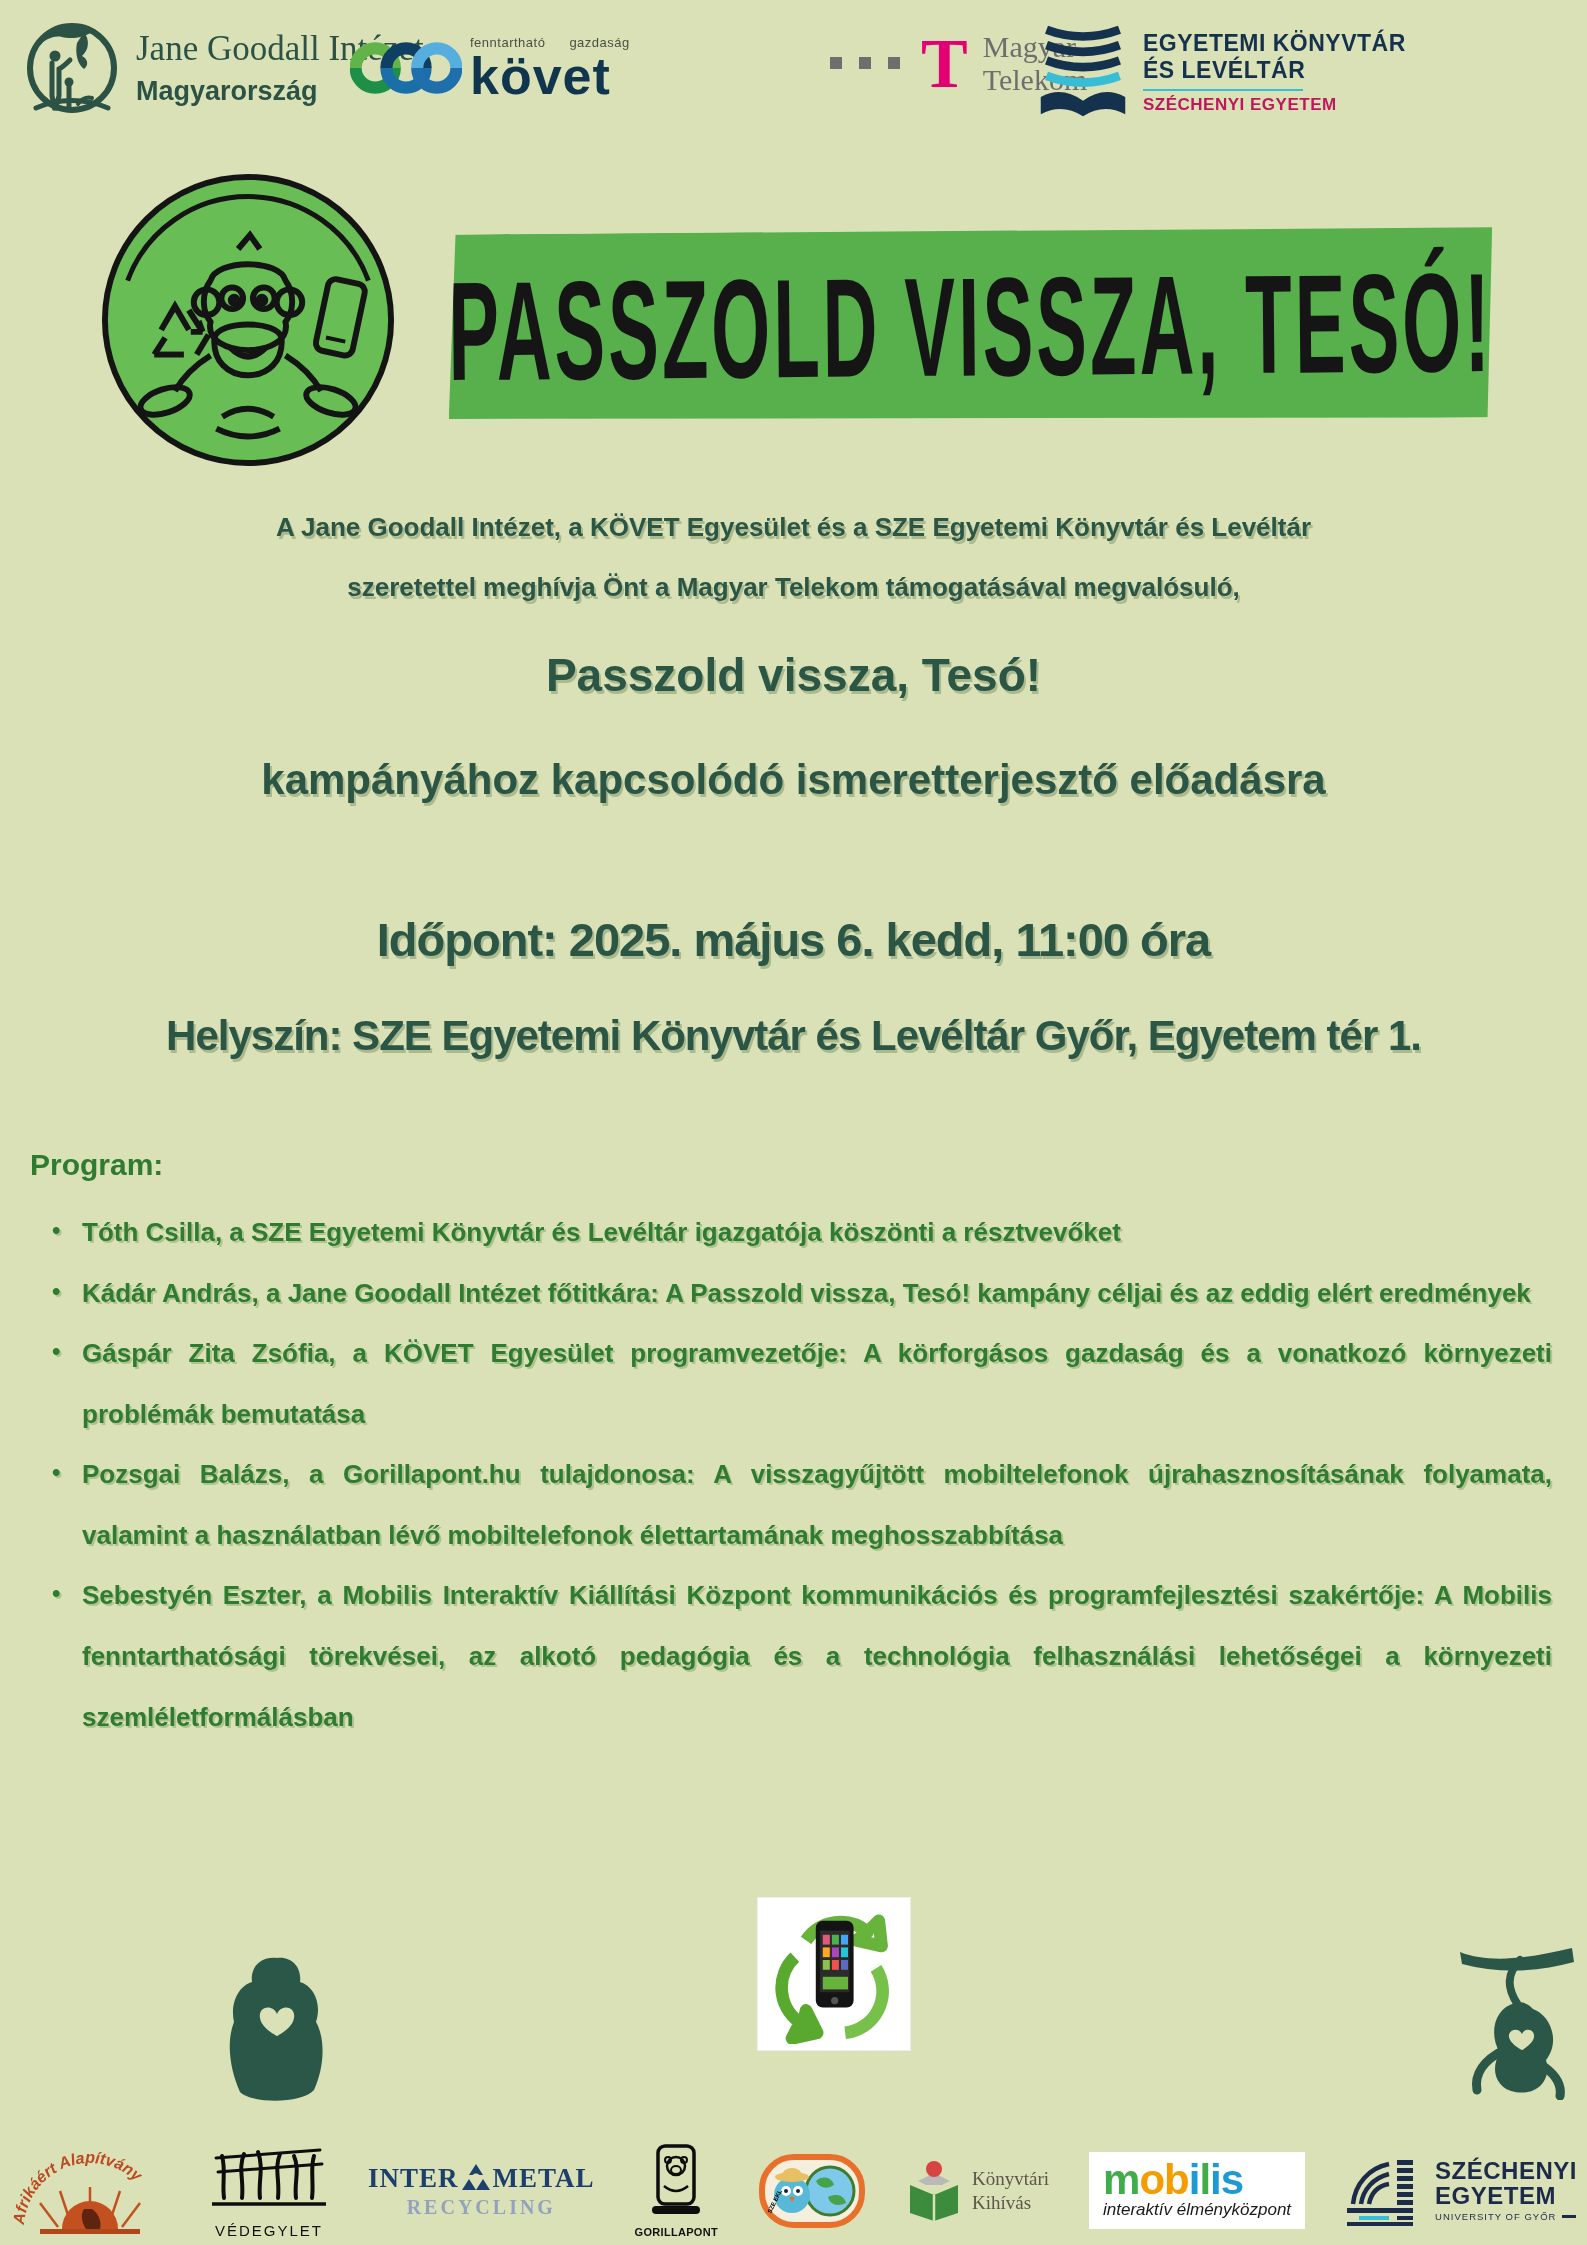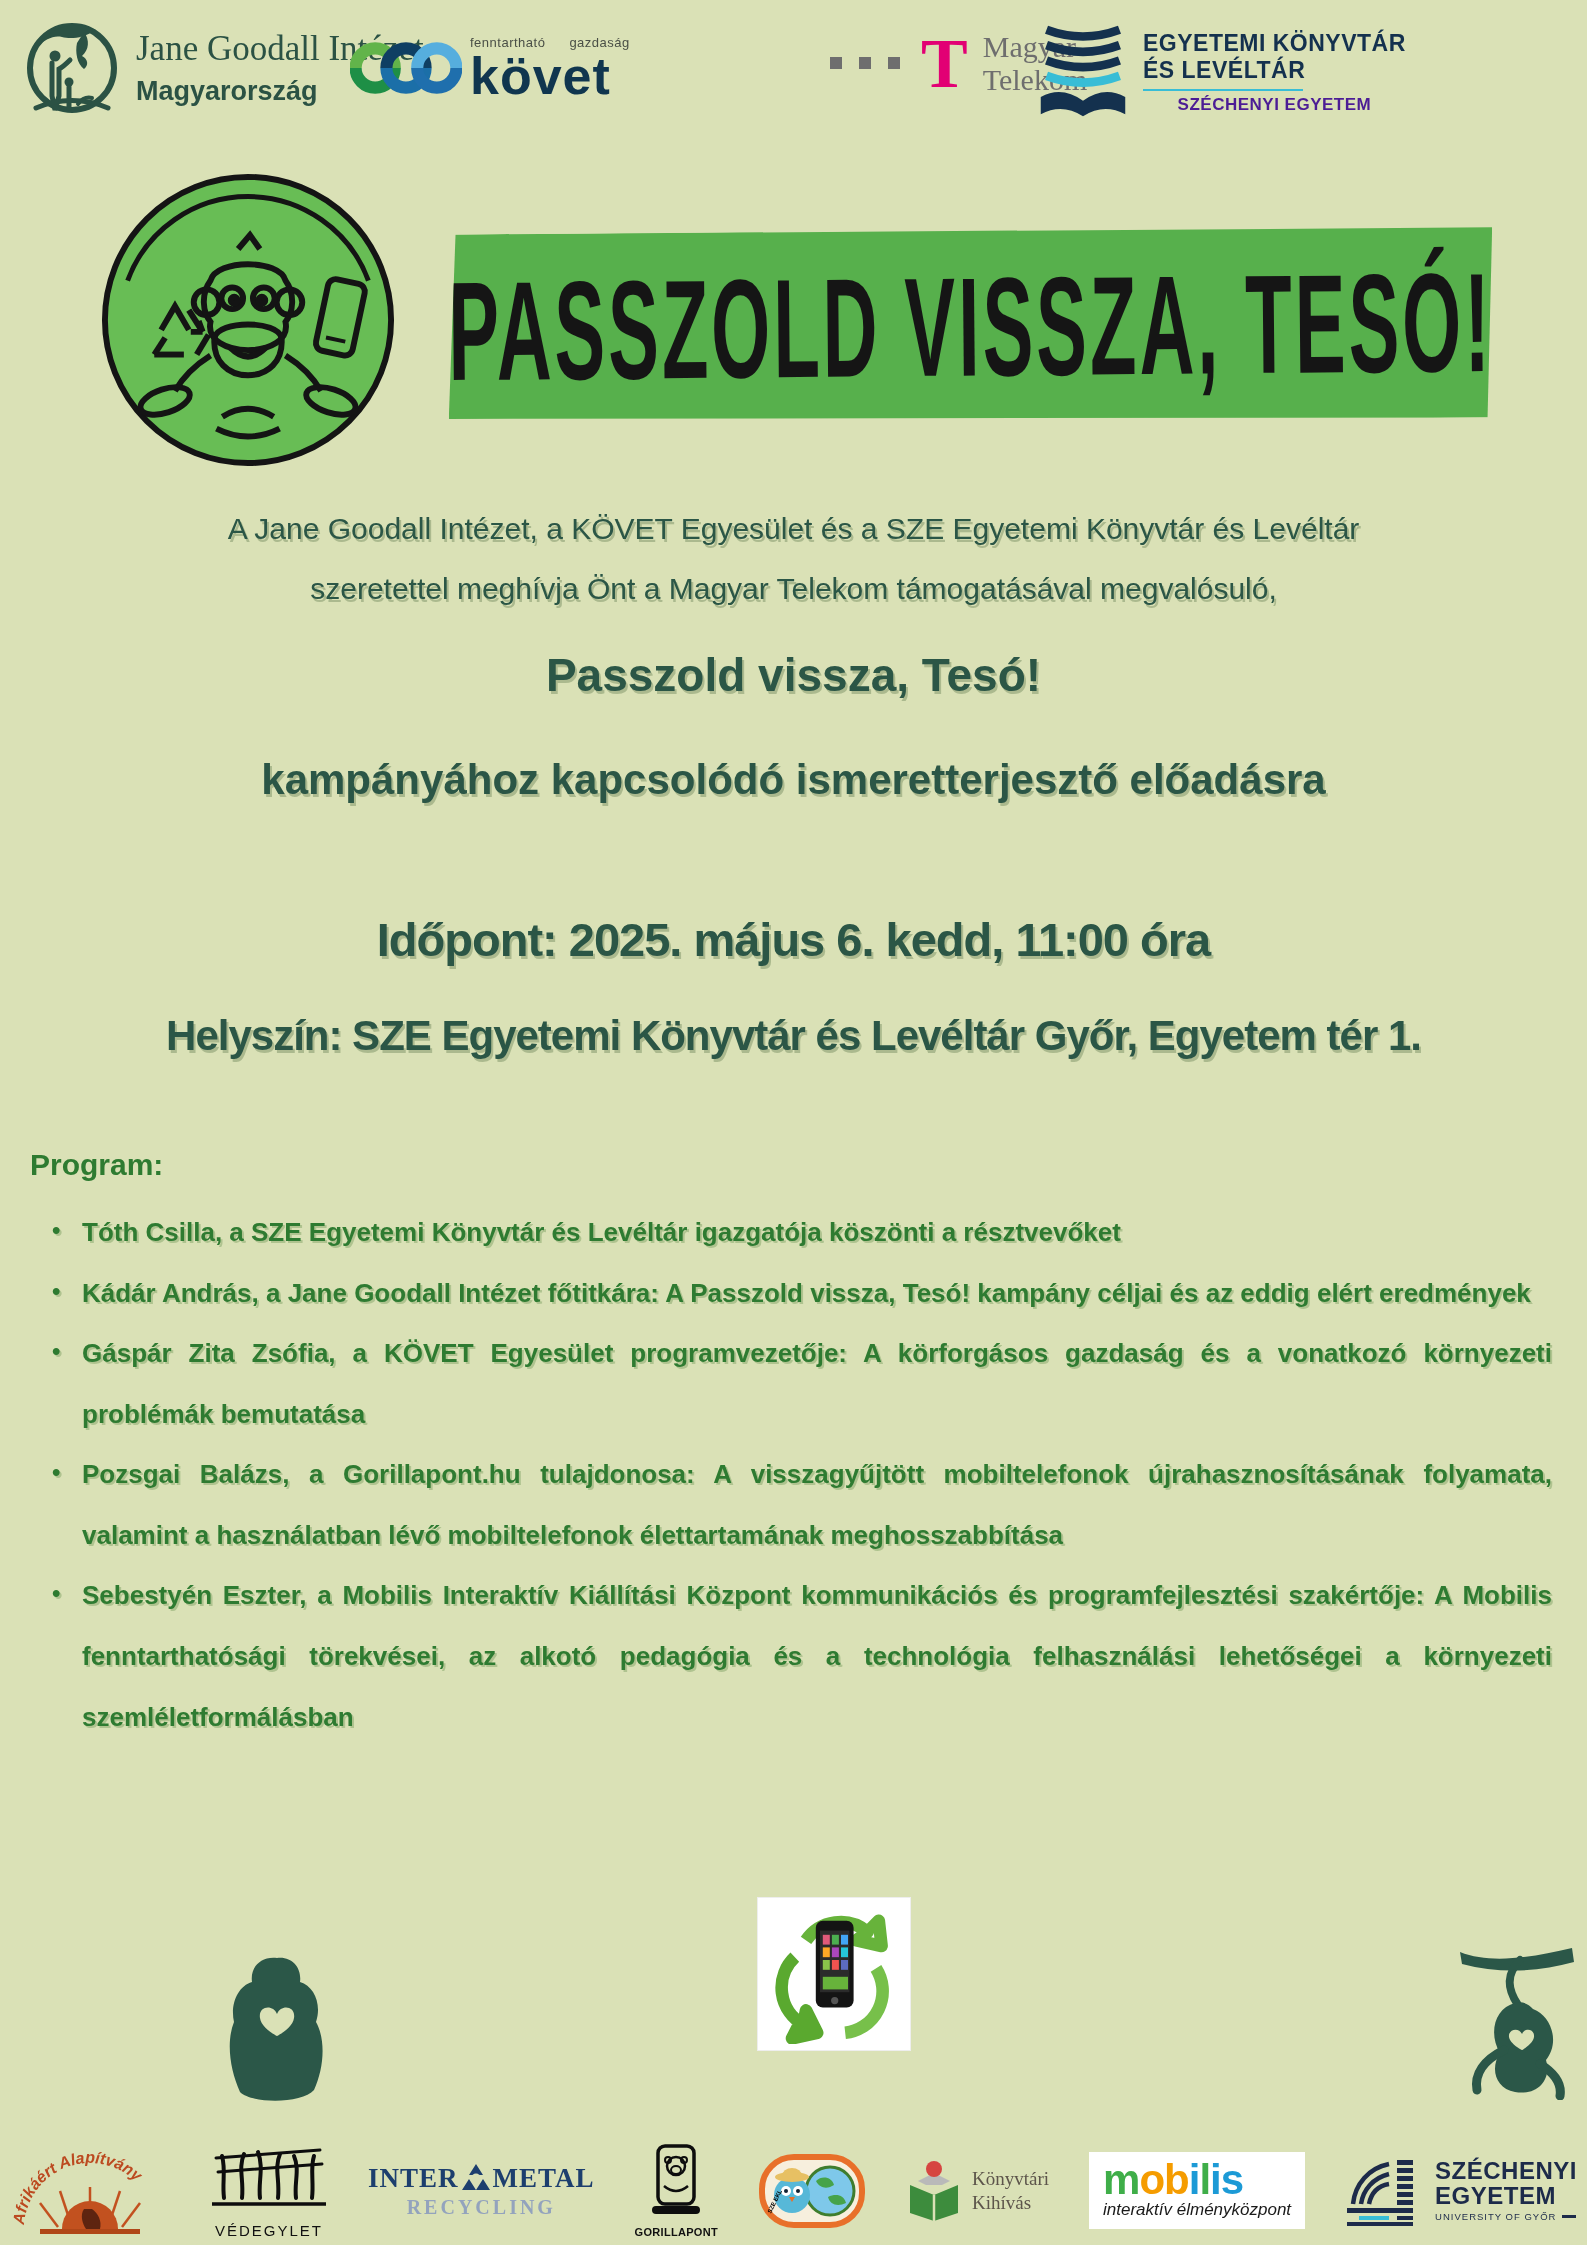--- a/index.html
+++ b/index.html
@@ -20,37 +20,37 @@
   .kovet-tagline{font-size:13px;color:#4a4f46;display:flex;gap:24px;letter-spacing:.5px;}
   .kovet-word{font-size:52px;font-weight:bold;color:#10364f;letter-spacing:1px;line-height:1;}
   .telekom{left:830px;top:30px;gap:15px;}
   .tk-squares{display:flex;gap:17px;margin-right:6px;}
   .tk-sq{width:12px;height:12px;background:#6e6e6e;}
   .tk-t{font-size:70px;font-weight:bold;color:#e20074;line-height:.9;font-family:"Liberation Serif",serif;}
   .tk-name{font-family:"Liberation Serif",serif;font-size:30px;color:#6e6e6e;line-height:1.1;}
   .ekl{left:1035px;top:22px;gap:12px;}
   .ekl-l1{font-size:23px;font-weight:bold;color:#14314e;letter-spacing:.5px;}
   .ekl-div{width:160px;height:2px;background:#38bdd6;margin:5px 0 4px 0;}
-  .ekl-l3{font-size:17px;font-weight:bold;color:#4c1d95;letter-spacing:.5px;text-align:center;}
+  .ekl-l3{font-size:17px;font-weight:bold;color:#be185d;letter-spacing:.5px;}
 
   
   .banner{
     left:448px;top:230px;width:1045px;height:192px;background:#57b04c;
     display:flex;align-items:center;justify-content:center;
     transform:rotate(-0.5deg);
     clip-path:polygon(0.8% 0%,100% 1%,99.4% 100%,0% 96%);
   }
   .banner-text{
     display:inline-block;transform:scaleY(1.85);
     font-size:76px;letter-spacing:3px;color:#151515;font-weight:bold;white-space:nowrap;
   }
 
   
   .center{left:0;width:1587px;text-align:center;}
-  .intro-line{font-size:30px;font-weight:normal;}
+  .intro-line{font-size:26px;font-weight:bold;}
   .campaign{font-size:46px;font-weight:bold;}
   .eventline{font-size:42px;font-weight:bold;}
   .detail{font-size:47px;font-weight:bold;letter-spacing:-1px;}
   .detail2{font-size:42px;font-weight:bold;letter-spacing:-1px;}
 
   
   .program{left:30px;top:1148px;width:1522px;color:#2e7b31;}
   .program h2{margin:0 0 20px 0;font-size:30px;color:#2e7b31;}
   .program ul{margin:0;padding:0 0 0 52px;list-style:none;}
   .program li{

